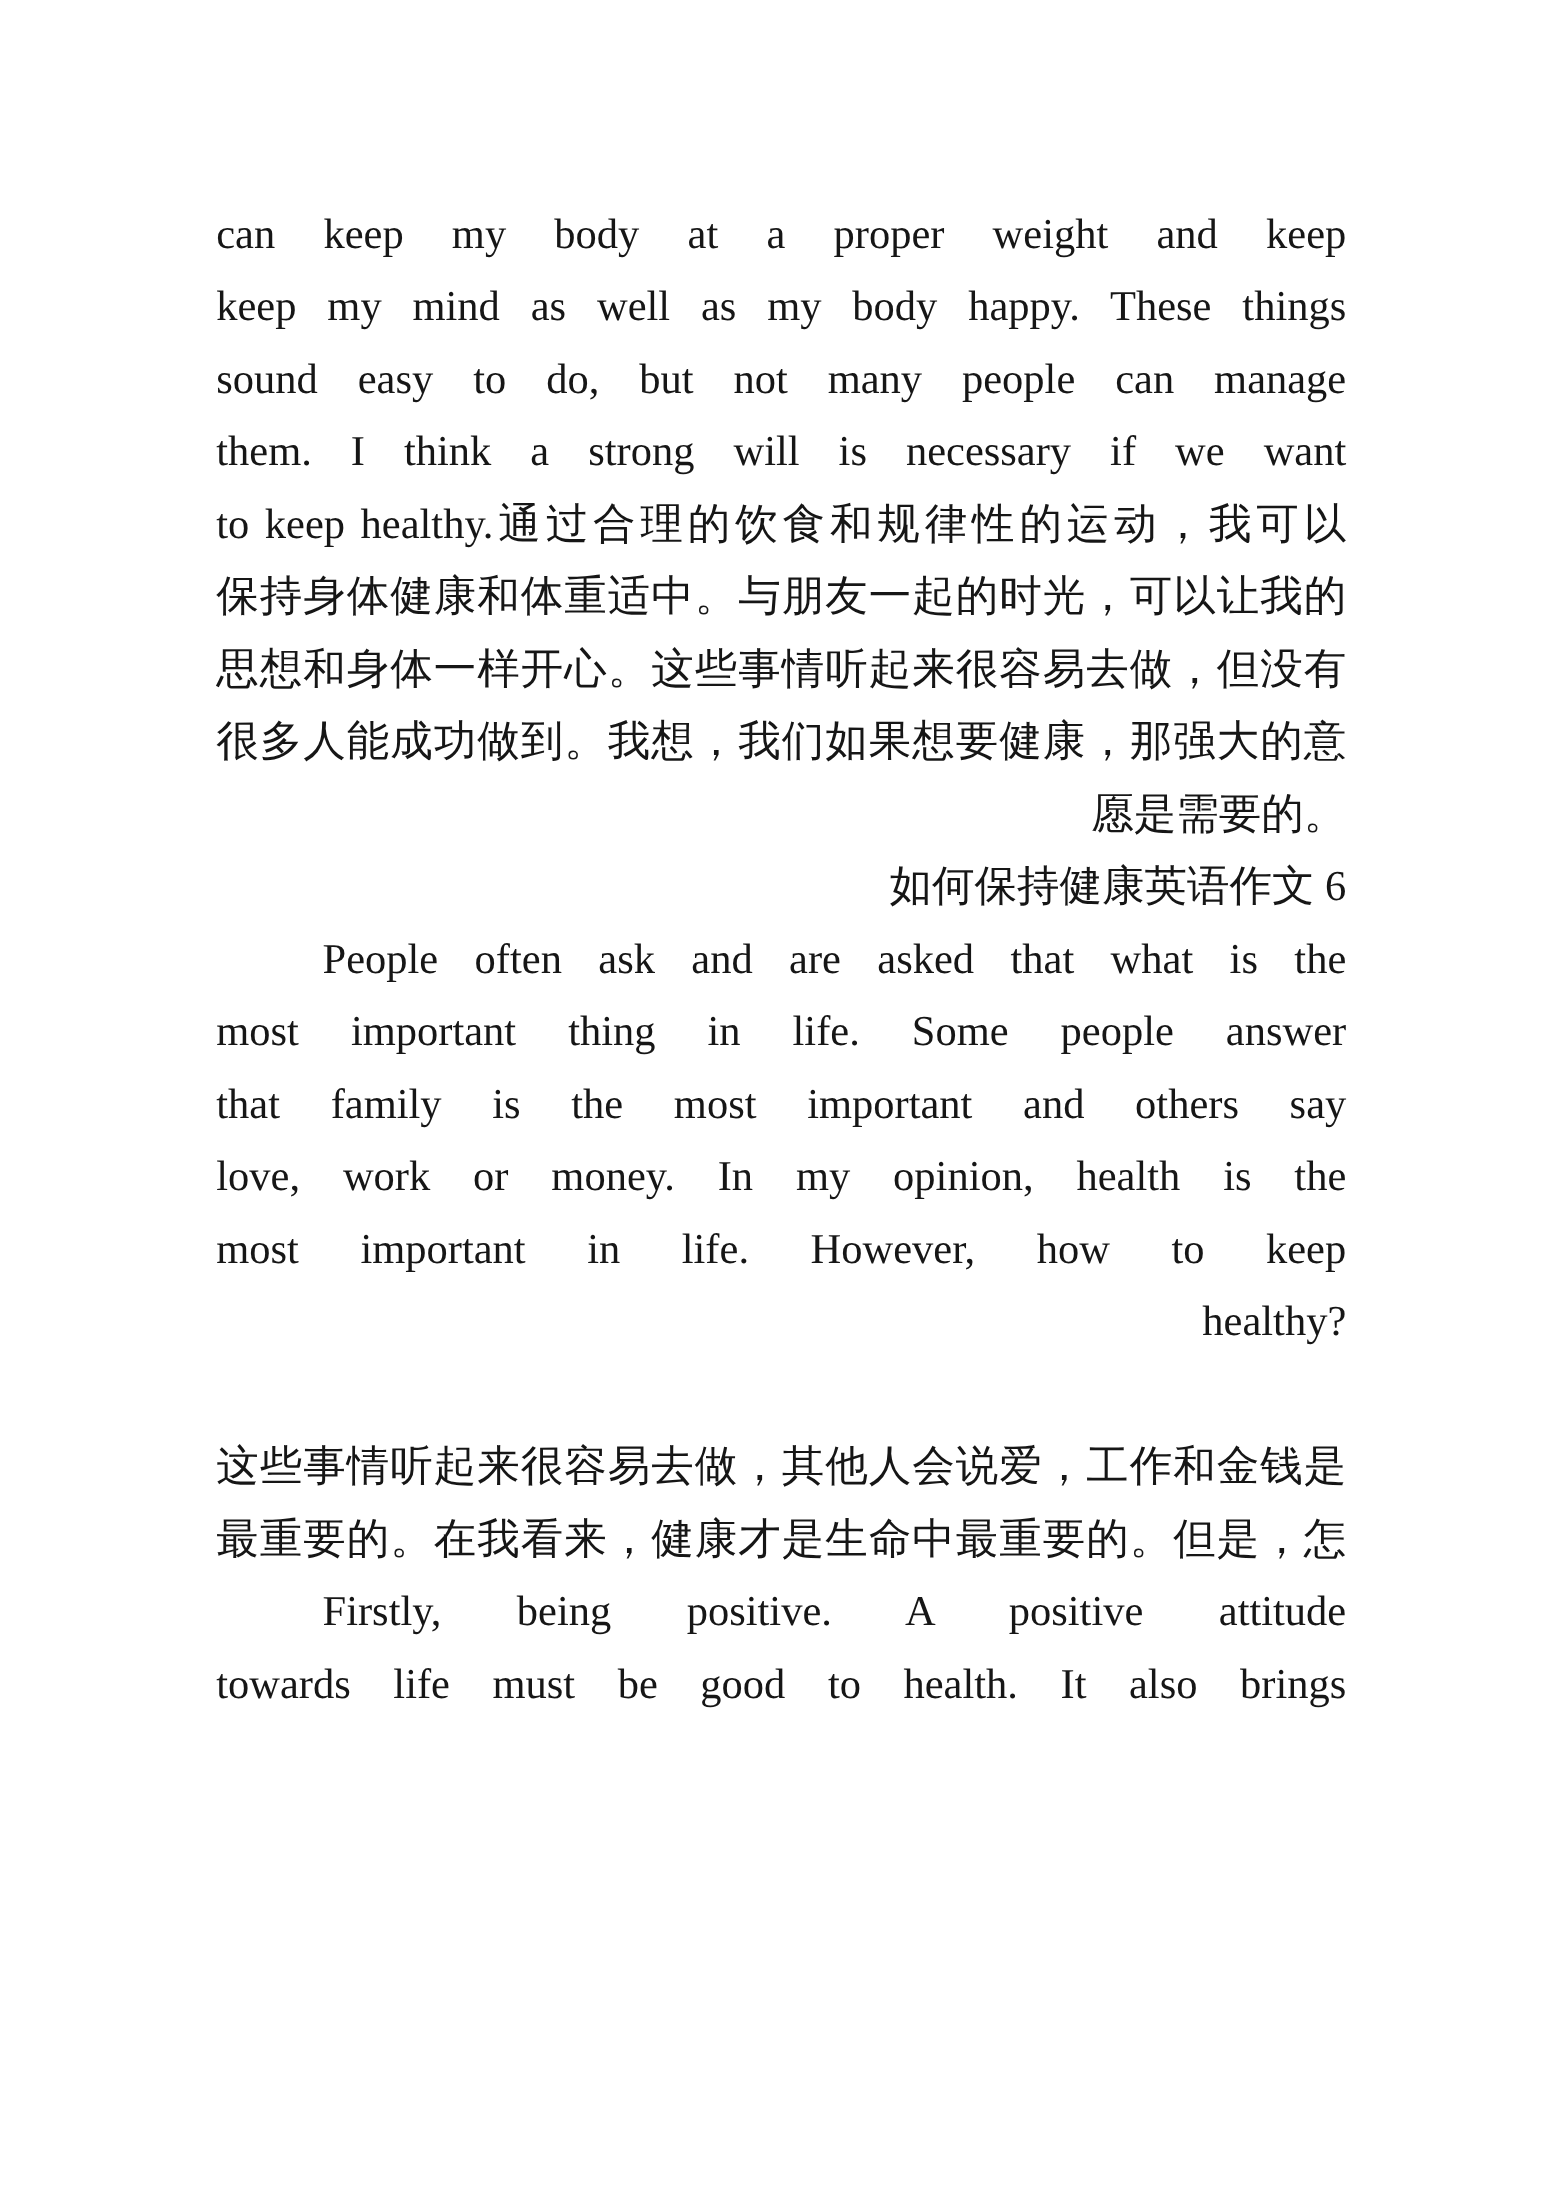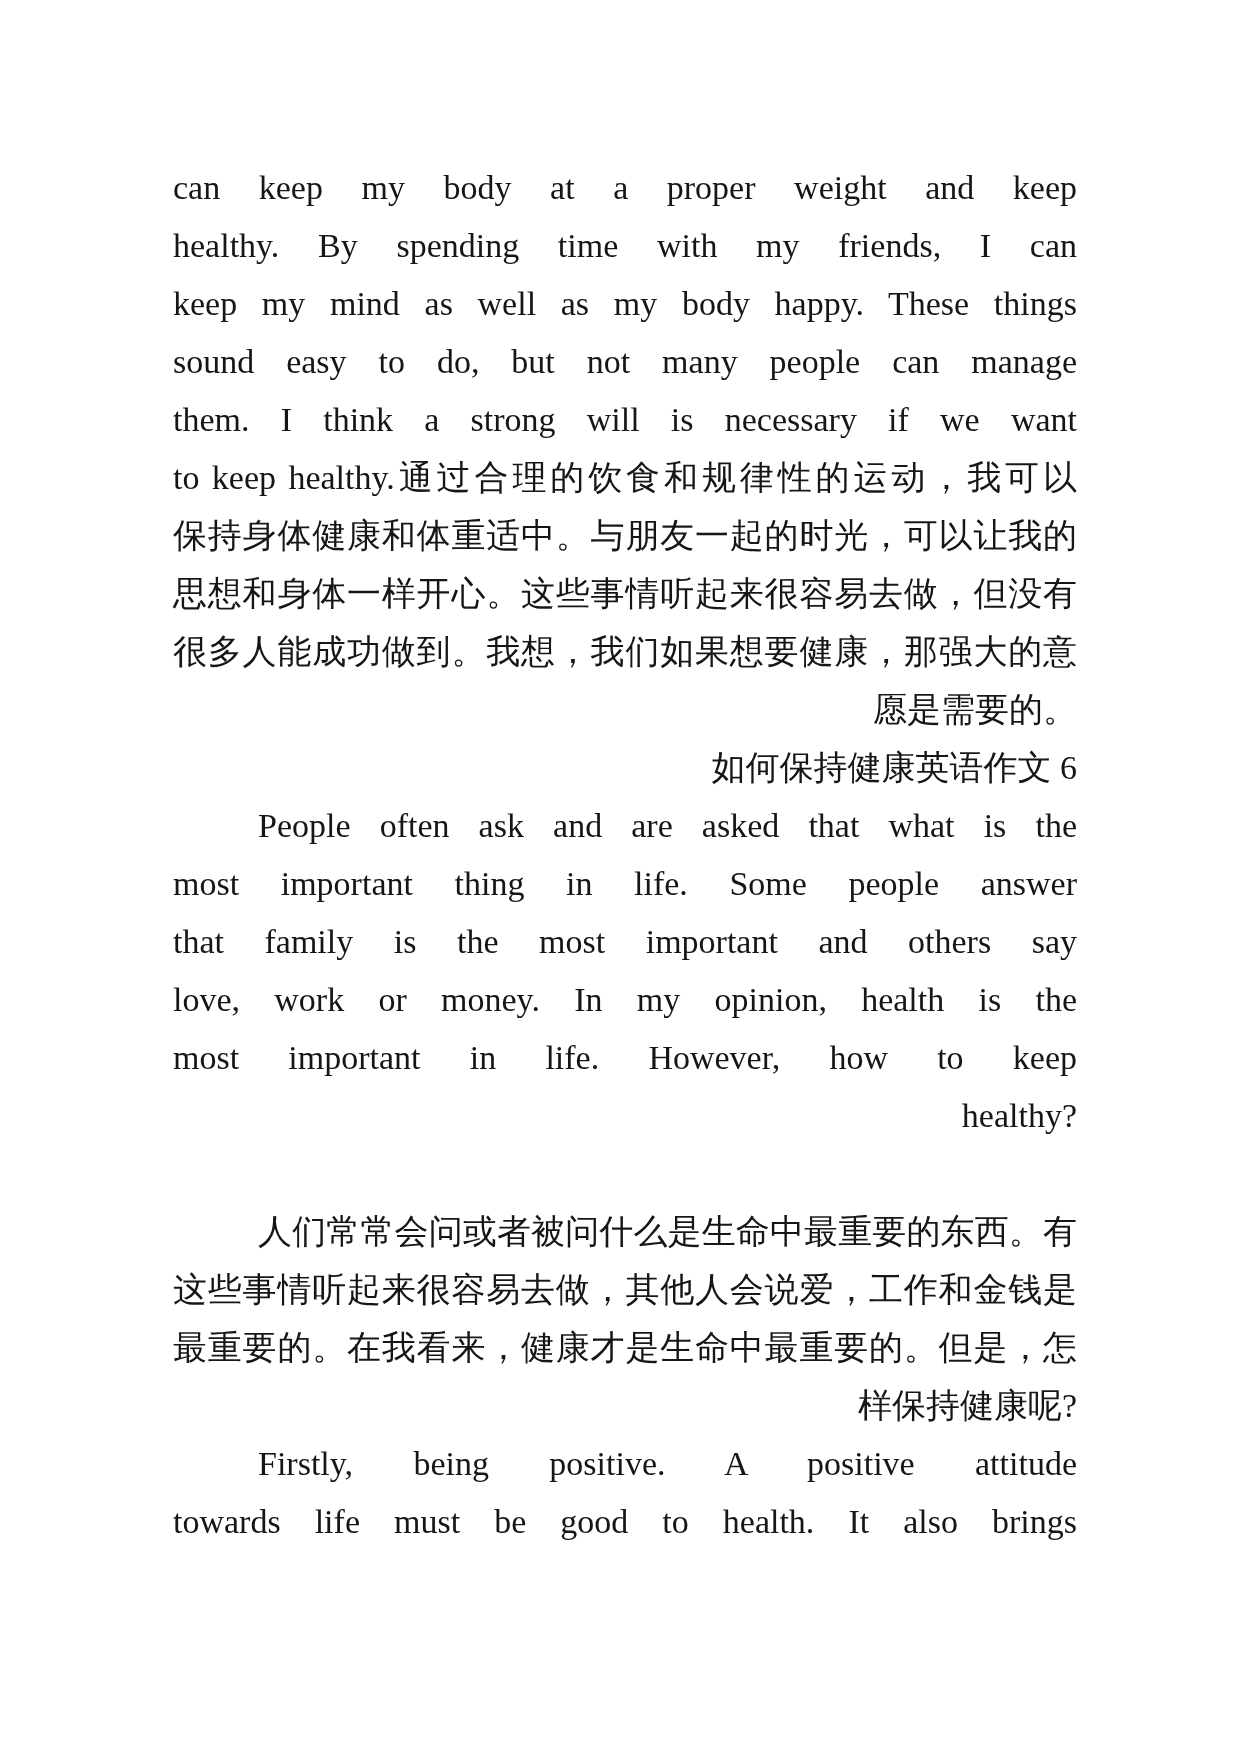--- a/index.html
+++ b/index.html
@@ -39,36 +39,33 @@
   }
   .spacer {
     height: 58px;
   }
 </style>
 </head>
 <body>
 
 <div class="page">
   <div class="ln j">can keep my body at a proper weight and keep</div>
-  <div class="ln j">healthy. By spending time with my friends, I can</div>
   <div class="ln j">keep my mind as well as my body happy. These things</div>
   <div class="ln j">sound easy to do, but not many people can manage</div>
   <div class="ln j">them. I think a strong will is necessary if we want</div>
   <div class="ln j">to keep healthy.通过合理的饮食和规律性的运动，我可以</div>
   <div class="ln j">保持身体健康和体重适中。与朋友一起的时光，可以让我的</div>
   <div class="ln j">思想和身体一样开心。这些事情听起来很容易去做，但没有</div>
   <div class="ln j">很多人能成功做到。我想，我们如果想要健康，那强大的意</div>
   <div class="ln l">愿是需要的。</div>
   <div class="ln l">如何保持健康英语作文 6</div>
   <div class="ln j ind">People often ask and are asked that what is the</div>
   <div class="ln j">most important thing in life. Some people answer</div>
   <div class="ln j">that family is the most important and others say</div>
   <div class="ln j">love, work or money. In my opinion, health is the</div>
   <div class="ln j">most important in life. However, how to keep</div>
   <div class="ln l">healthy?</div>
   <div class="spacer"></div>
-  <div class="ln j ind">人们常常会问或者被问什么是生命中最重要的东西。有</div>
   <div class="ln j">这些事情听起来很容易去做，其他人会说爱，工作和金钱是</div>
   <div class="ln j">最重要的。在我看来，健康才是生命中最重要的。但是，怎</div>
-  <div class="ln l">样保持健康呢?</div>
   <div class="ln j ind">Firstly, being positive. A positive attitude</div>
   <div class="ln j">towards life must be good to health. It also brings</div>
 </div>
 
 </body></html>

